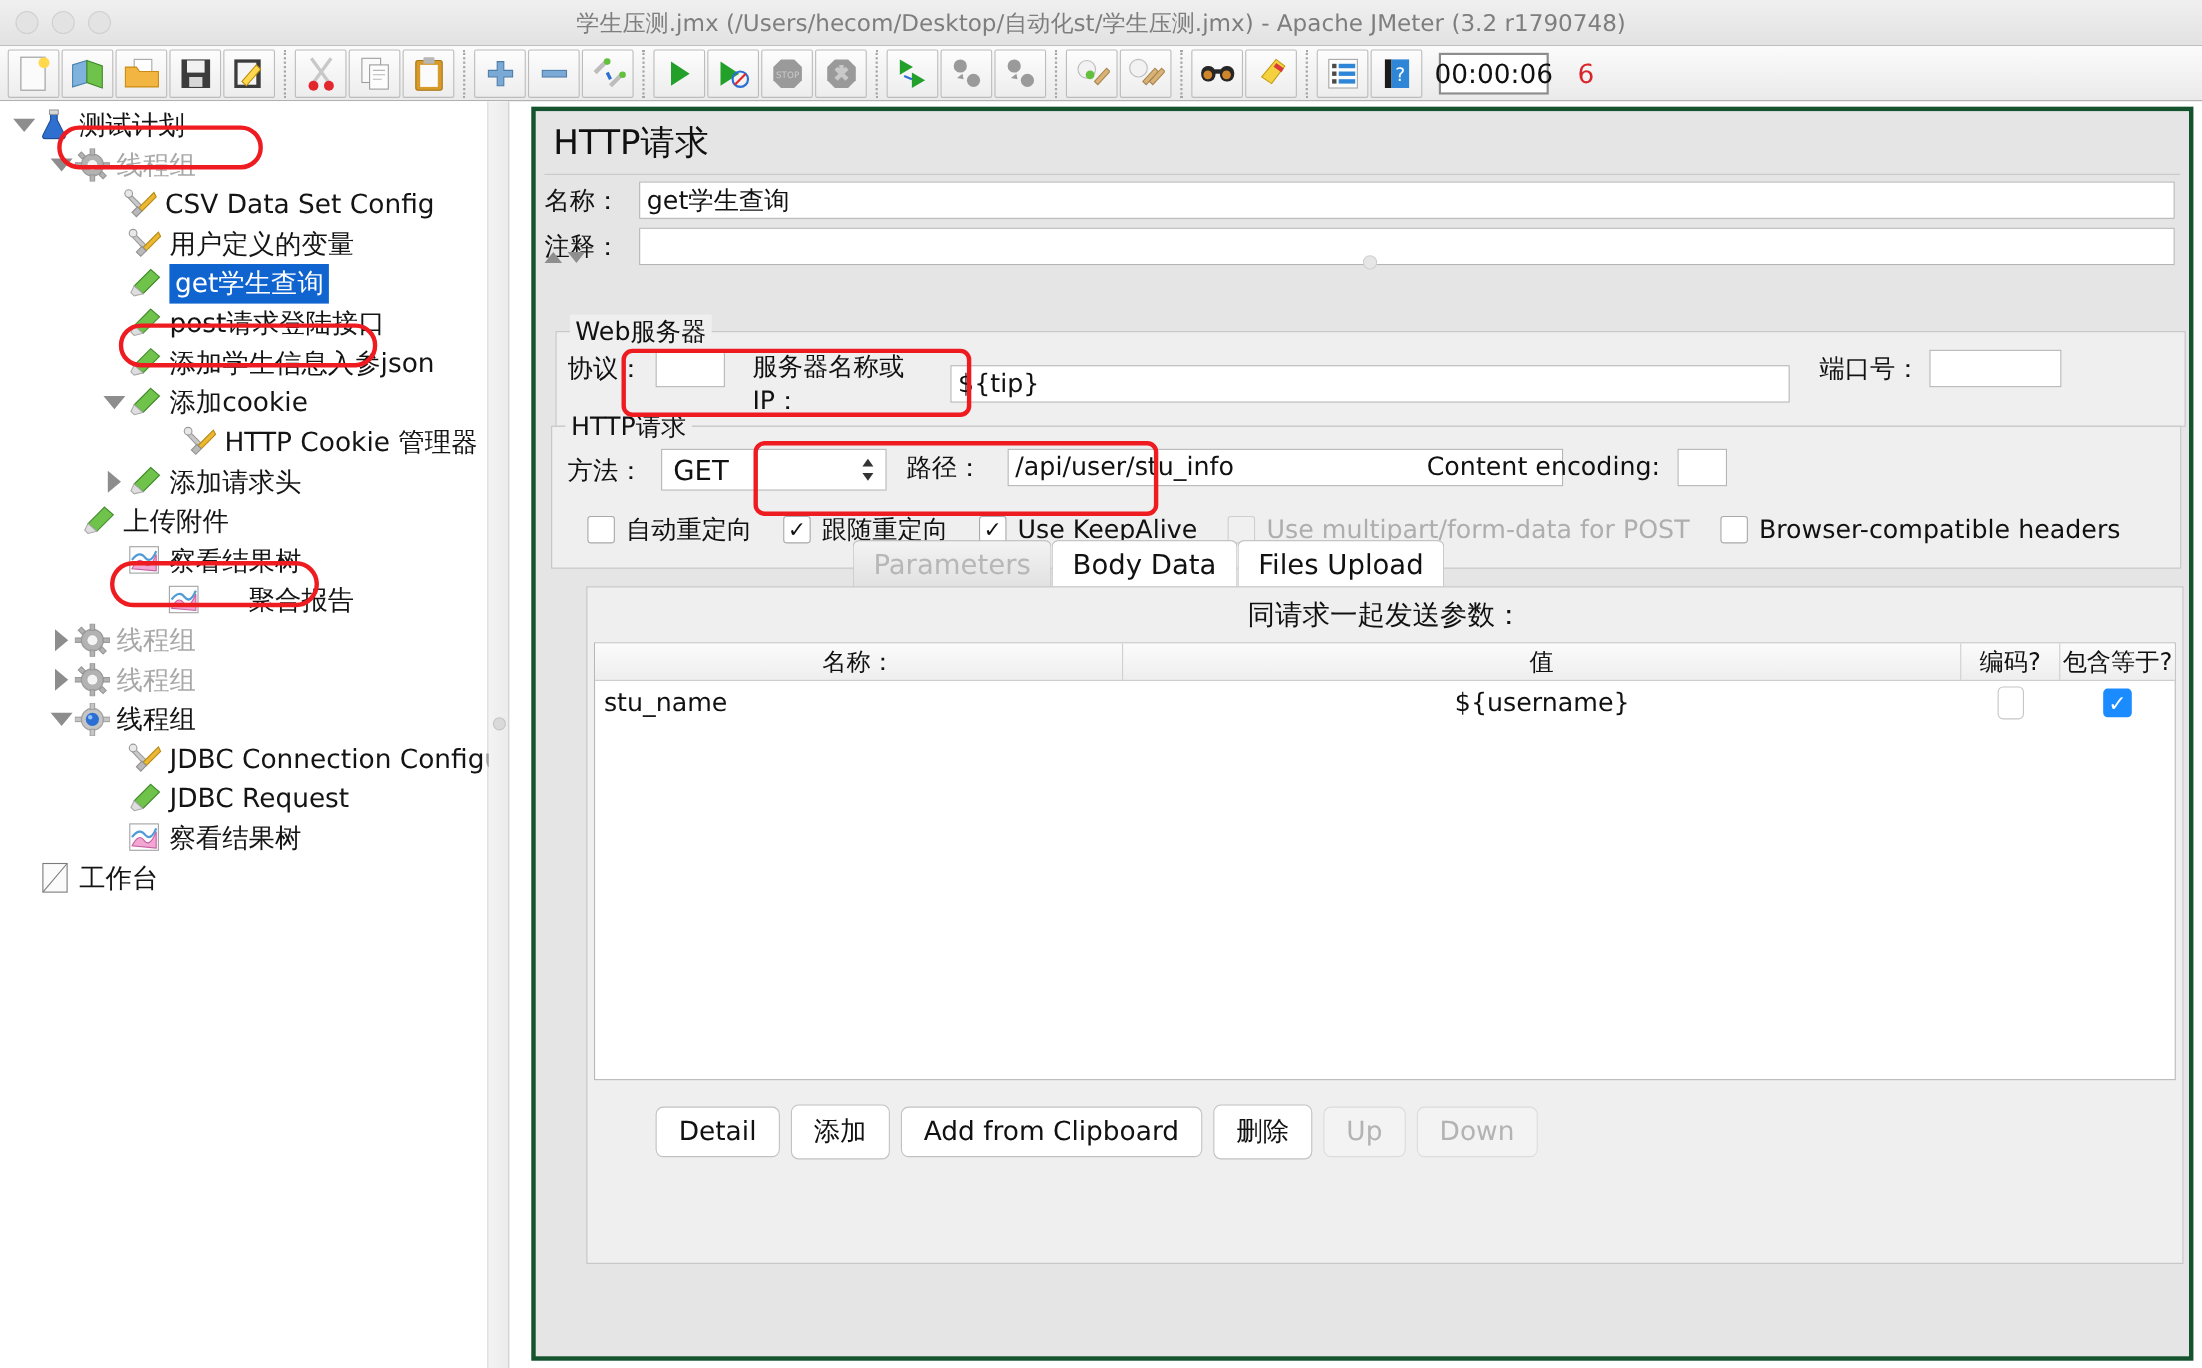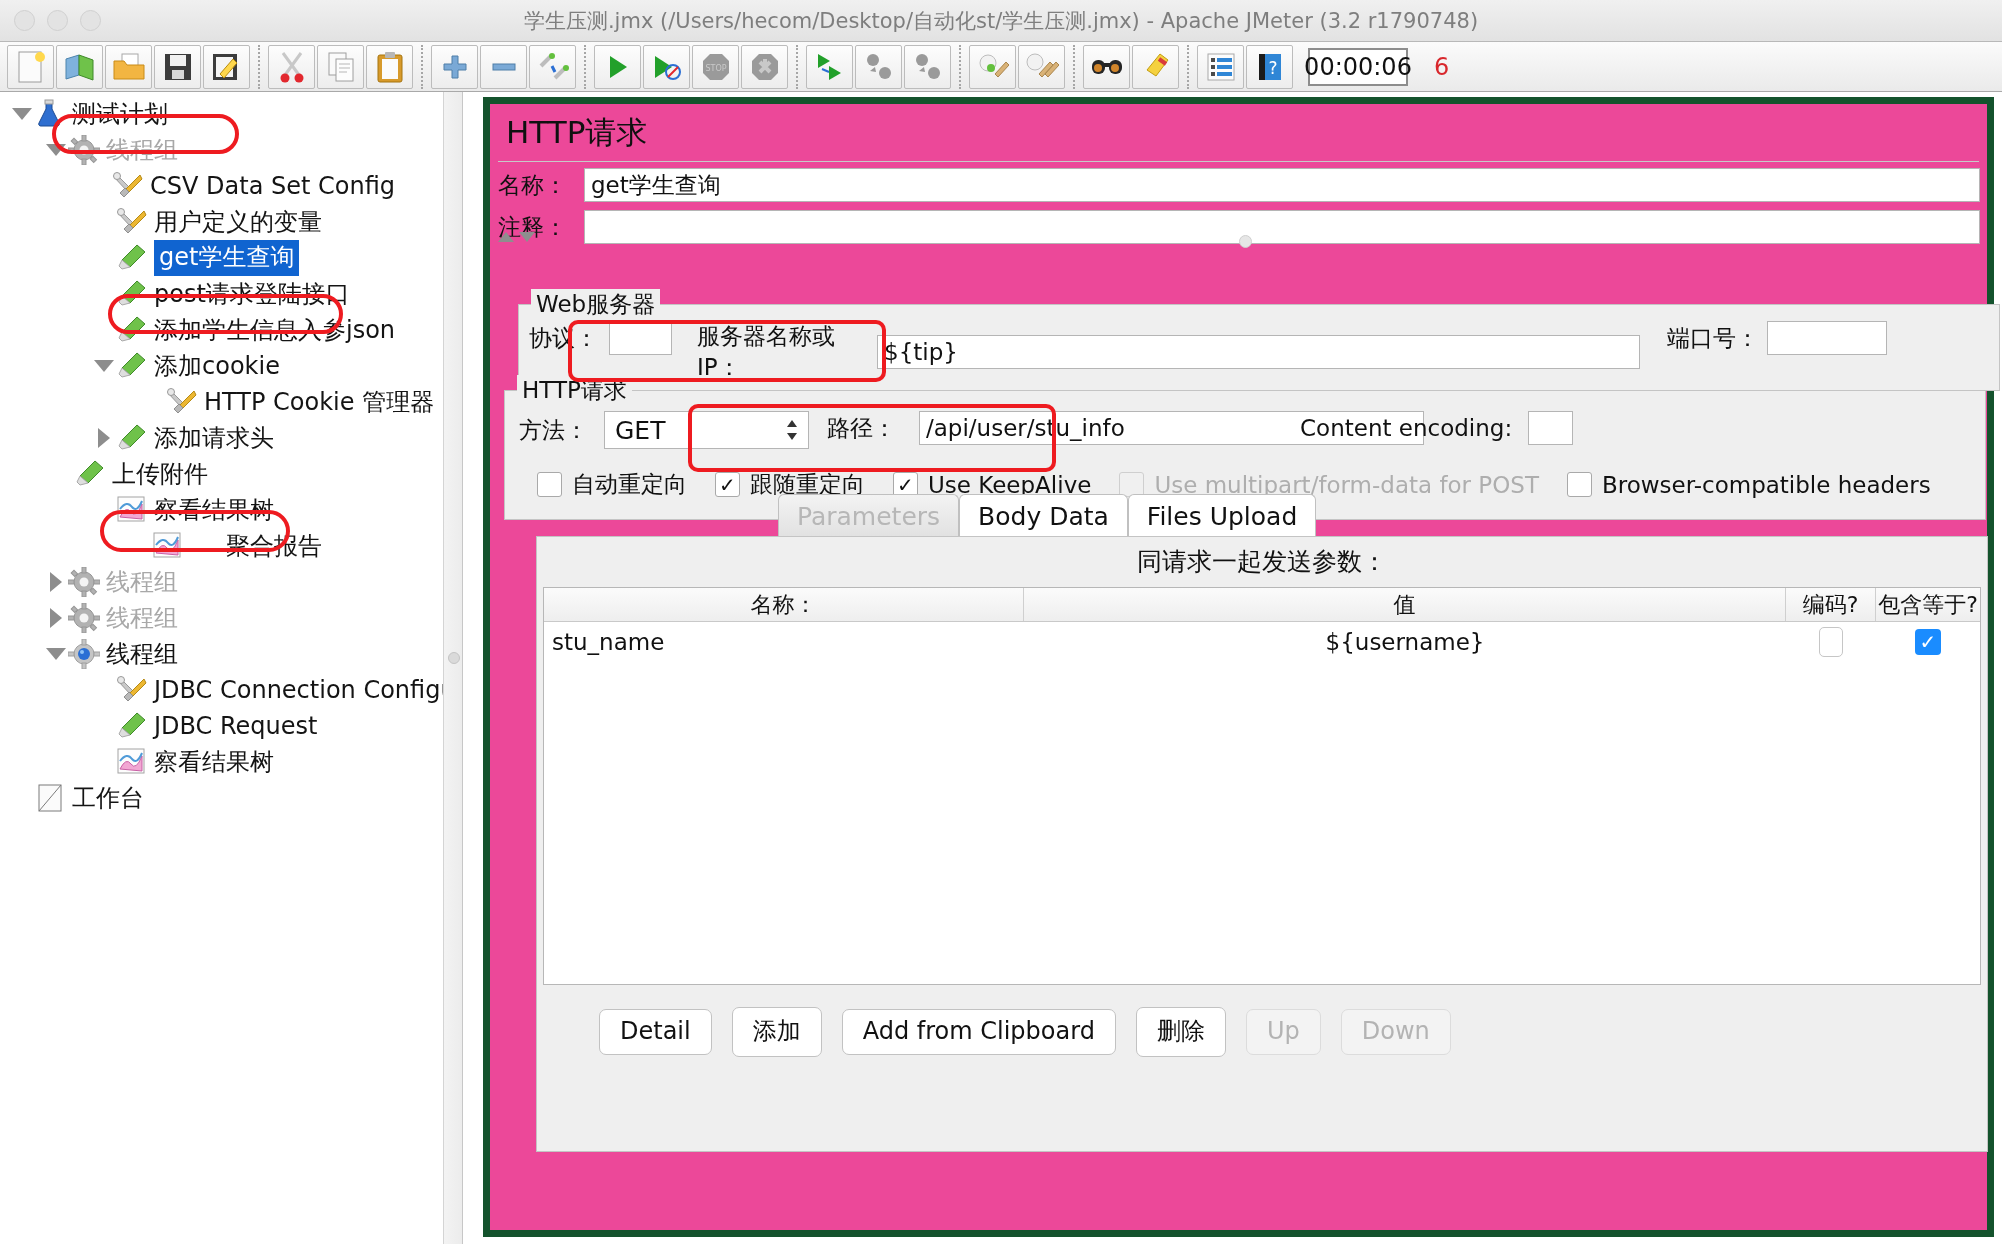--- a/index.html
+++ b/index.html
@@ -94,21 +94,21 @@
   .tri-right { width:0;height:0;border-top:10px solid transparent;border-bottom:10px solid transparent;border-left:12px solid #8d8d8d; }
 
   .hl-box {
     position: absolute; border: 4px solid #ee1b20; border-radius: 22px;
     pointer-events: none;
   }
 
   
   .main-panel {
     position: absolute; left: 483px; top: 97px; width: 1511px; height: 1140px;
-    background: #ec4899; border: 7px solid #14532d; text-decoration: underline;
+    background: #e5e5e5; border: 4px solid #14532d; text-decoration: underline;
   }
   .panel-title {
     position: absolute; left: 8px; top: 8px; right: 8px; height: 50px;
     font-size: 31px; color: #101010; padding-left: 8px;
     font-family: "DejaVu Sans", "Liberation Sans", sans-serif;
     border-bottom: 1px solid #c8c8c8;
   }
   .field-row { position: absolute; display: flex; align-items: center; }
   .field-label {
     font-size: 23px; color: #111;
@@ -199,21 +199,21 @@
   .cb-blue {
     width: 26px; height: 26px; border-radius: 4px; background: #1a8cff;
     display: flex; align-items: center; justify-content: center;
     color: #fff; font-size: 20px;
   }
   .cb-white {
     width: 24px; height: 30px; border-radius: 5px;
     background: #fff; border: 1px solid #c6c6c6;
   }
 
-  .btnrow { position: absolute; display: flex; gap: 20px; align-items: center; }
+  .btnrow { position: absolute; display: flex; gap: 10px; align-items: center; }
   .jbtn {
     background: #ffffff; border: 1px solid #c2c2c2; border-radius: 7px;
     font-size: 24px; color: #111; padding: 7px 20px 9px 20px;
     white-space: nowrap;
     font-family: "DejaVu Sans","Liberation Sans",sans-serif;
   }
   .jbtn.disabled { color: #b3b3b3; background: #f3f3f3; border-color: #dcdcdc; }
 
   .hl-rect {
     position: absolute; border: 4px solid #ee1b20; border-radius: 10px;
@@ -683,21 +683,21 @@
     <div class="txtinput" style="width:1396px;"></div>
   </div>
 
   <div class="collapse-arrows">
     <div class="ca-up"></div>
     <div class="ca-dn"></div>
   </div>
   <div class="splitknob"></div>
 
 
-  <div class="groupbox" style="left:28px; top:200px; width:1482px; height:87px;">
+  <div class="groupbox" style="left:18px; top:200px; width:1482px; height:87px;">
     <div class="group-legend">Web服务器</div>
     <div class="field-row" style="left:10px; top:16px;">
       <div class="field-label" style="width:80px;">协议：</div>
       <div class="txtinput" style="width:63px;"></div>
     </div>
     <div class="field-row" style="left:178px; top:16px;">
       <div class="field-label" style="width:180px;">服务器名称或IP：</div>
       <div class="txtinput" style="width:763px;">${tip}</div>
     </div>
     <div class="field-row" style="left:1148px; top:16px;">

